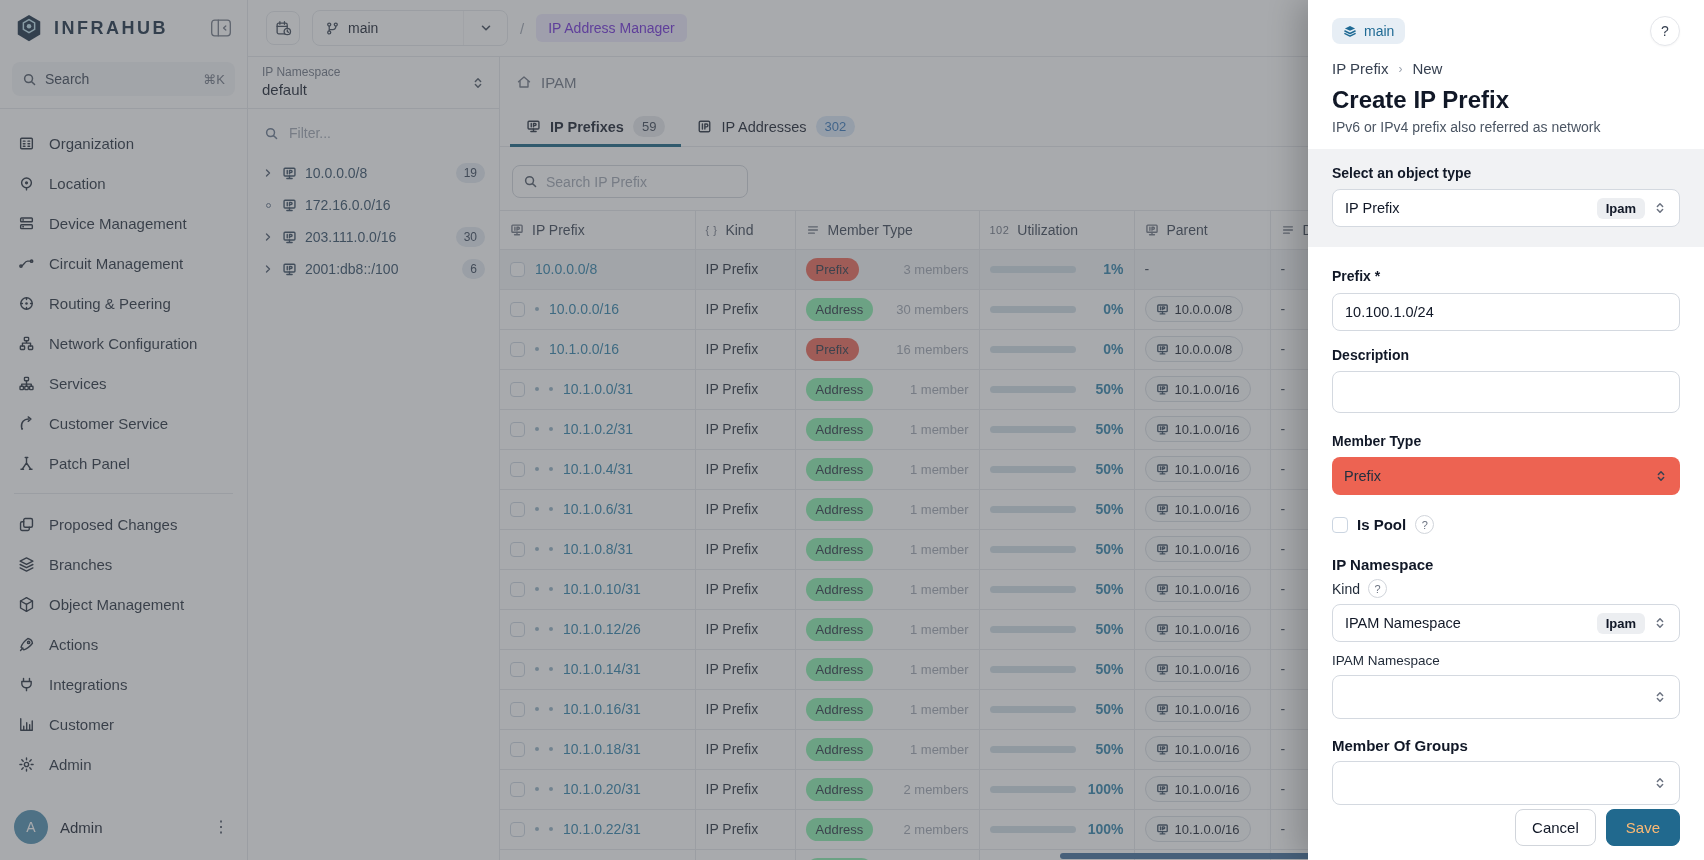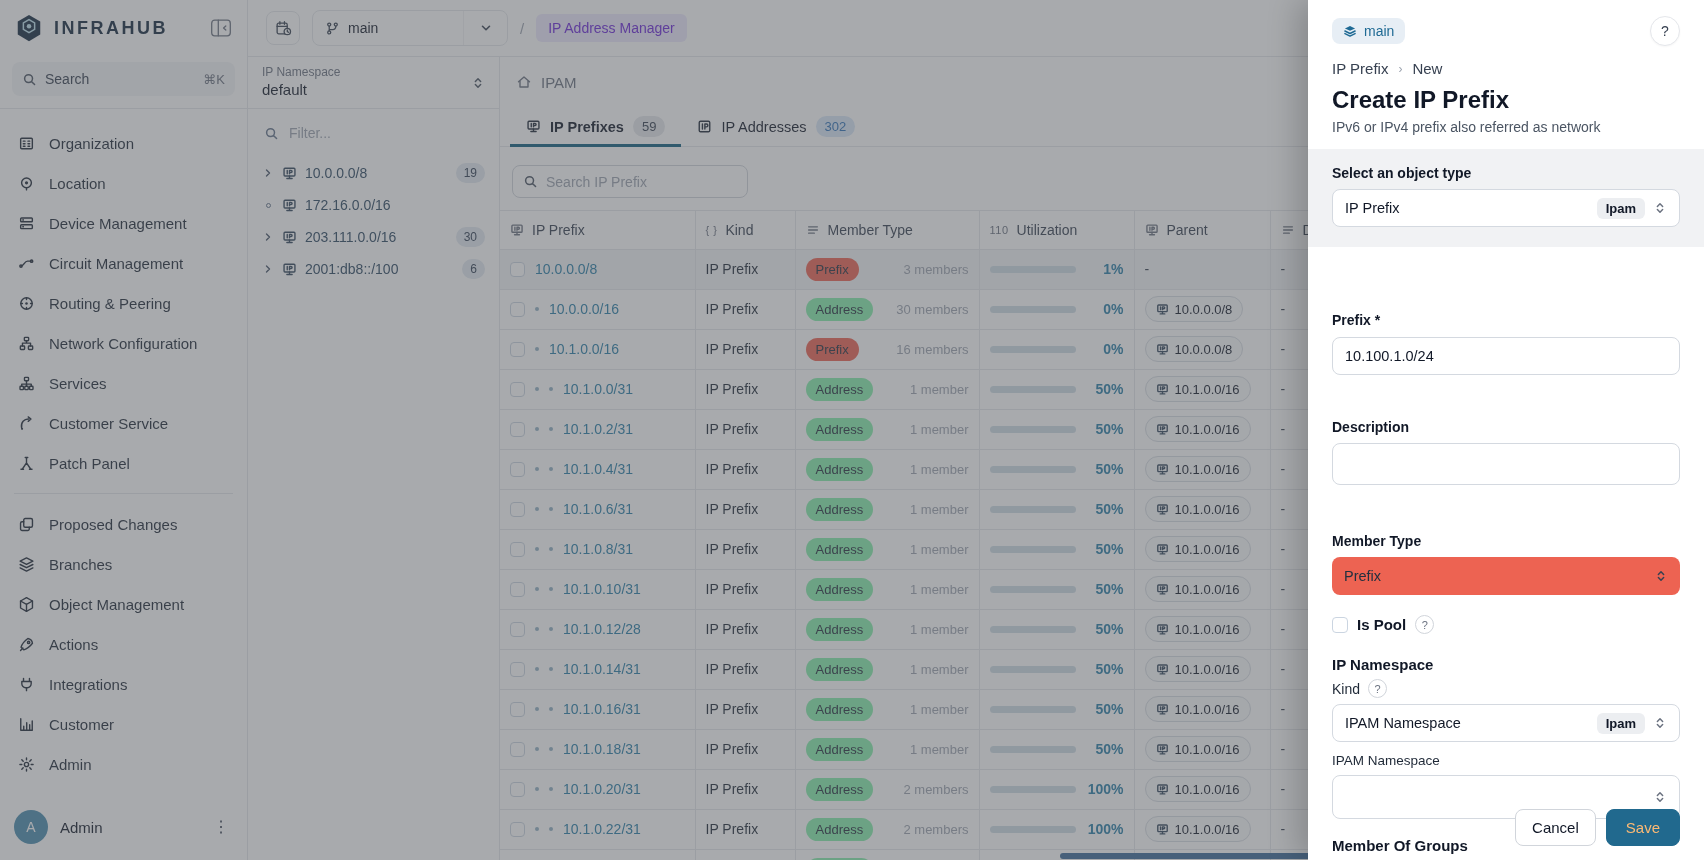--- a/index.html
+++ b/index.html
@@ -145,21 +145,21 @@
   .panel-sub { font-size:14px; color:#4b5563; margin-top:5px; }
   .objtype-band { background:#f1f2f4; padding:16px 24px 20px; }
   .fld-label { font-size:14px; font-weight:600; color:#111827; }
   .select-box { margin-top:8px; height:38px; background:#fff; border:1px solid #d4d9e0;
     border-radius:8px; display:flex; align-items:center; padding:0 12px; gap:8px; cursor:pointer; }
   .select-box .val { font-size:14.5px; color:#111827; flex:1; }
   .kind-badge { background:#eceef1; border-radius:6px; font-size:13px; font-weight:600;
     color:#111827; padding:3px 9px; }
   .updown { width:14px; height:14px; color:#6b7280; flex:none; }
   .panel-form { padding:20px 24px 0; flex:1; }
-  .fgroup { margin-bottom:16px;margin-top:44px; }
+  .fgroup { margin-bottom:16px; }
   .text-input { margin-top:8px; width:100%; height:38px; border:1px solid #d4d9e0; border-radius:8px;
     padding:0 12px; font-size:14.5px; color:#111827; outline:none; font-family:"Liberation Sans", sans-serif; }
   .textarea { margin-top:8px; width:100%; height:42px; border:1px solid #d4d9e0; border-radius:8px;
     resize:none; outline:none; font-family:"Liberation Sans", sans-serif; font-size:14.5px; padding:8px 12px; }
   .mt-select { margin-top:8px; height:38px; border-radius:8px; background:#ed6352;
     display:flex; align-items:center; padding:0 12px; cursor:pointer; }
   .mt-select .val { flex:1; font-size:14.5px; color:#22303f; }
   .mt-select .updown { color:#374151; }
   .ispool-row { display:flex; align-items:center; gap:9px; margin:20px 0 2px; }
   .ispool-cb { width:16px; height:16px; border:1.5px solid #cbd5e1; border-radius:4px; background:#fff; cursor:pointer; }
@@ -572,21 +572,21 @@
                       <span class="icon">
                         <svg viewBox="0 0 16 16" fill="none" stroke="currentColor" stroke-width="1.4" stroke-linecap="round" stroke-linejoin="round">
                           <path d="M3 4.4h10M3 8h10M3 11.6h6.5"></path>
                         </svg>
                       </span>
                       <span>Member Type</span>
                     </span>
                   </th>
                   <th>
                     <span class="th-inner">
-                      <span class="txt">110</span>
+                      <span class="txt">102</span>
                       <span>Utilization</span>
                     </span>
                   </th>
                   <th>
                     <span class="th-inner">
                       <span class="icon">
                         <svg viewBox="0 0 16 16" fill="none" stroke="currentColor" stroke-width="1.4" stroke-linecap="round" stroke-linejoin="round">
                           <rect x="2.2" y="2.4" width="11.6" height="8.2" rx="1"></rect>
                           <path d="M5.6 4.8v3.4M8 8.2V4.8h1.6a1.15 1.15 0 010 2.3H8M8 10.6v1.6M5.2 13.4h5.6"></path>
                         </svg>
@@ -891,21 +891,21 @@
                       <span>10.1.0.0/16</span>
                     </span></td>
                   <td><span class="dash">-</span></td>
                 </tr>
                 <tr>
                   <td>
                     <span class="cell-prefix">
                       <span class="cb"></span>
                       <span class="depth-dot"></span>
                       <span class="depth-dot"></span>
-                      <a class="plink">10.1.0.12/28</a>
+                      <a class="plink">10.1.0.12/26</a>
                     </span>
                   </td>
                   <td>IP Prefix</td>
                   <td>
                     <span class="mt-cell">
                       <span class="badge address">Address</span>
                       <span class="members">1 member</span>
                     </span>
                   </td>
                   <td>

